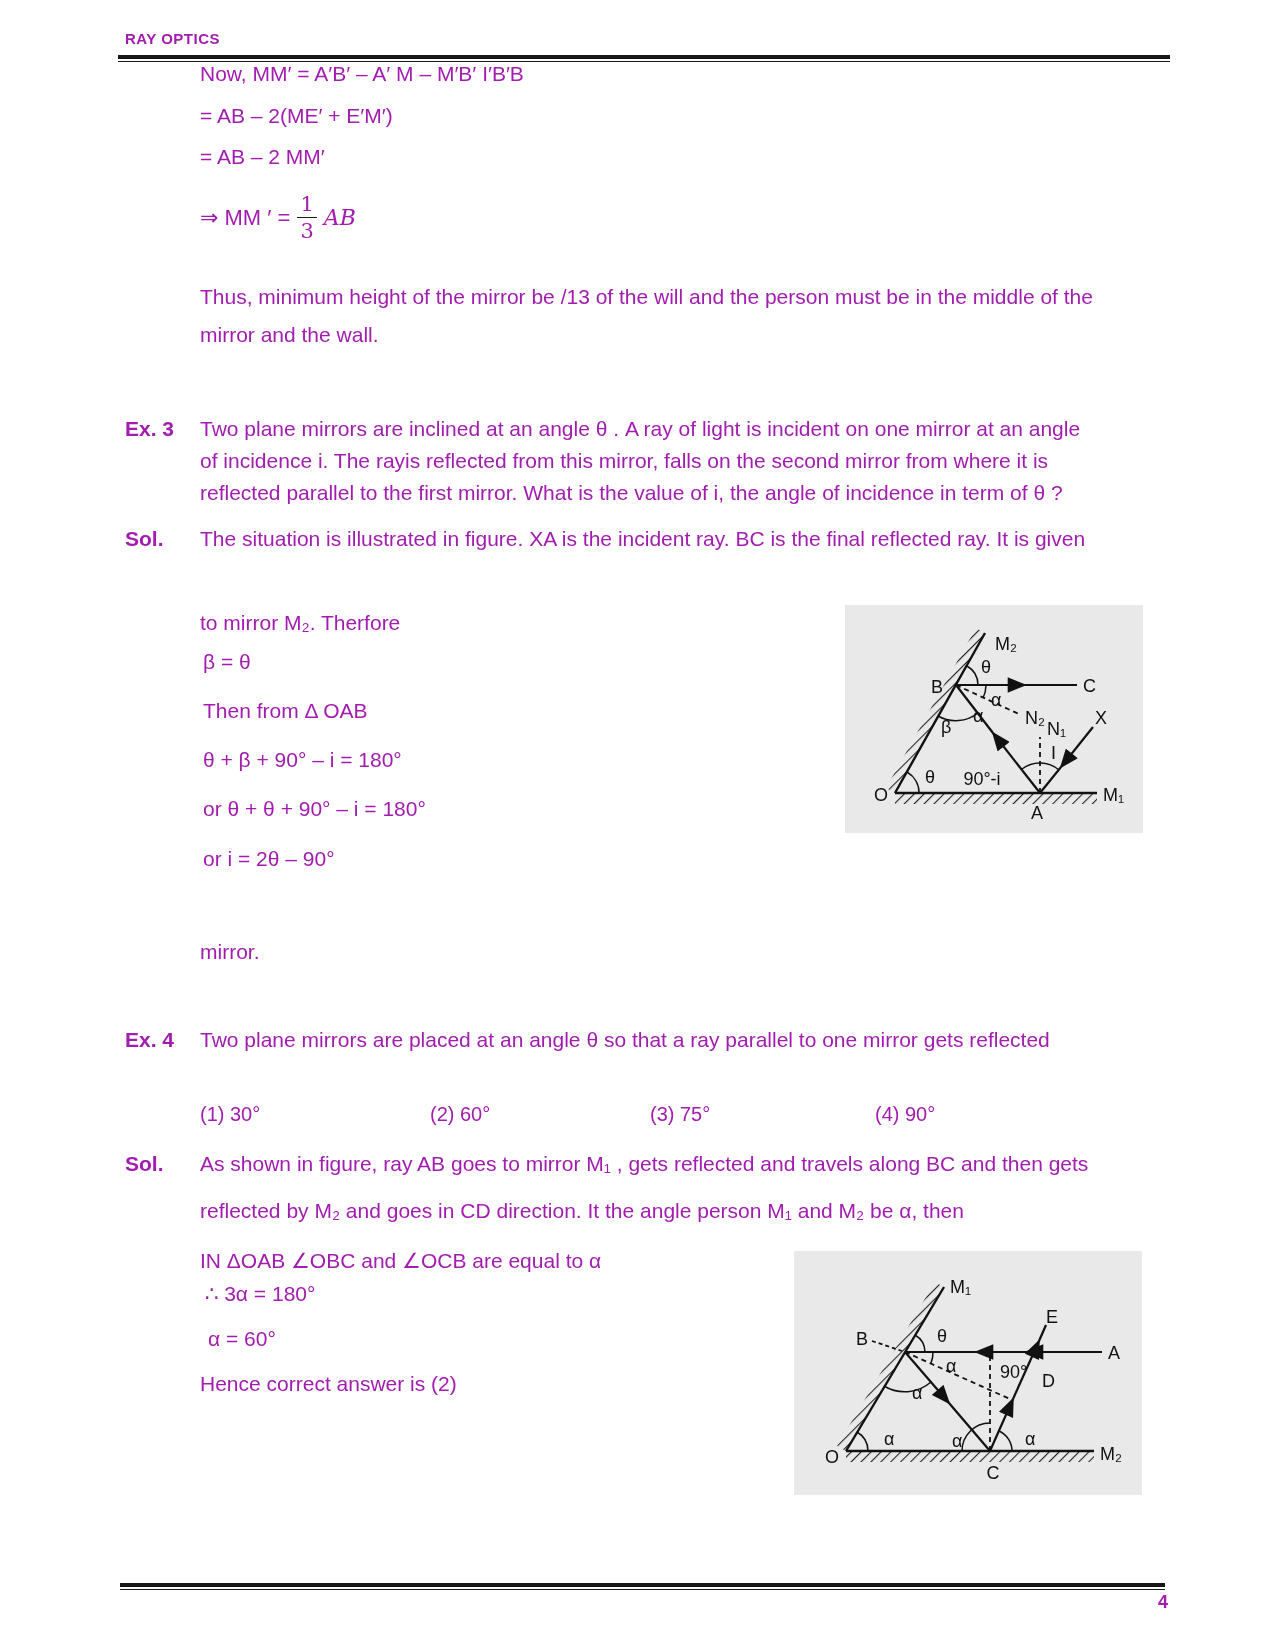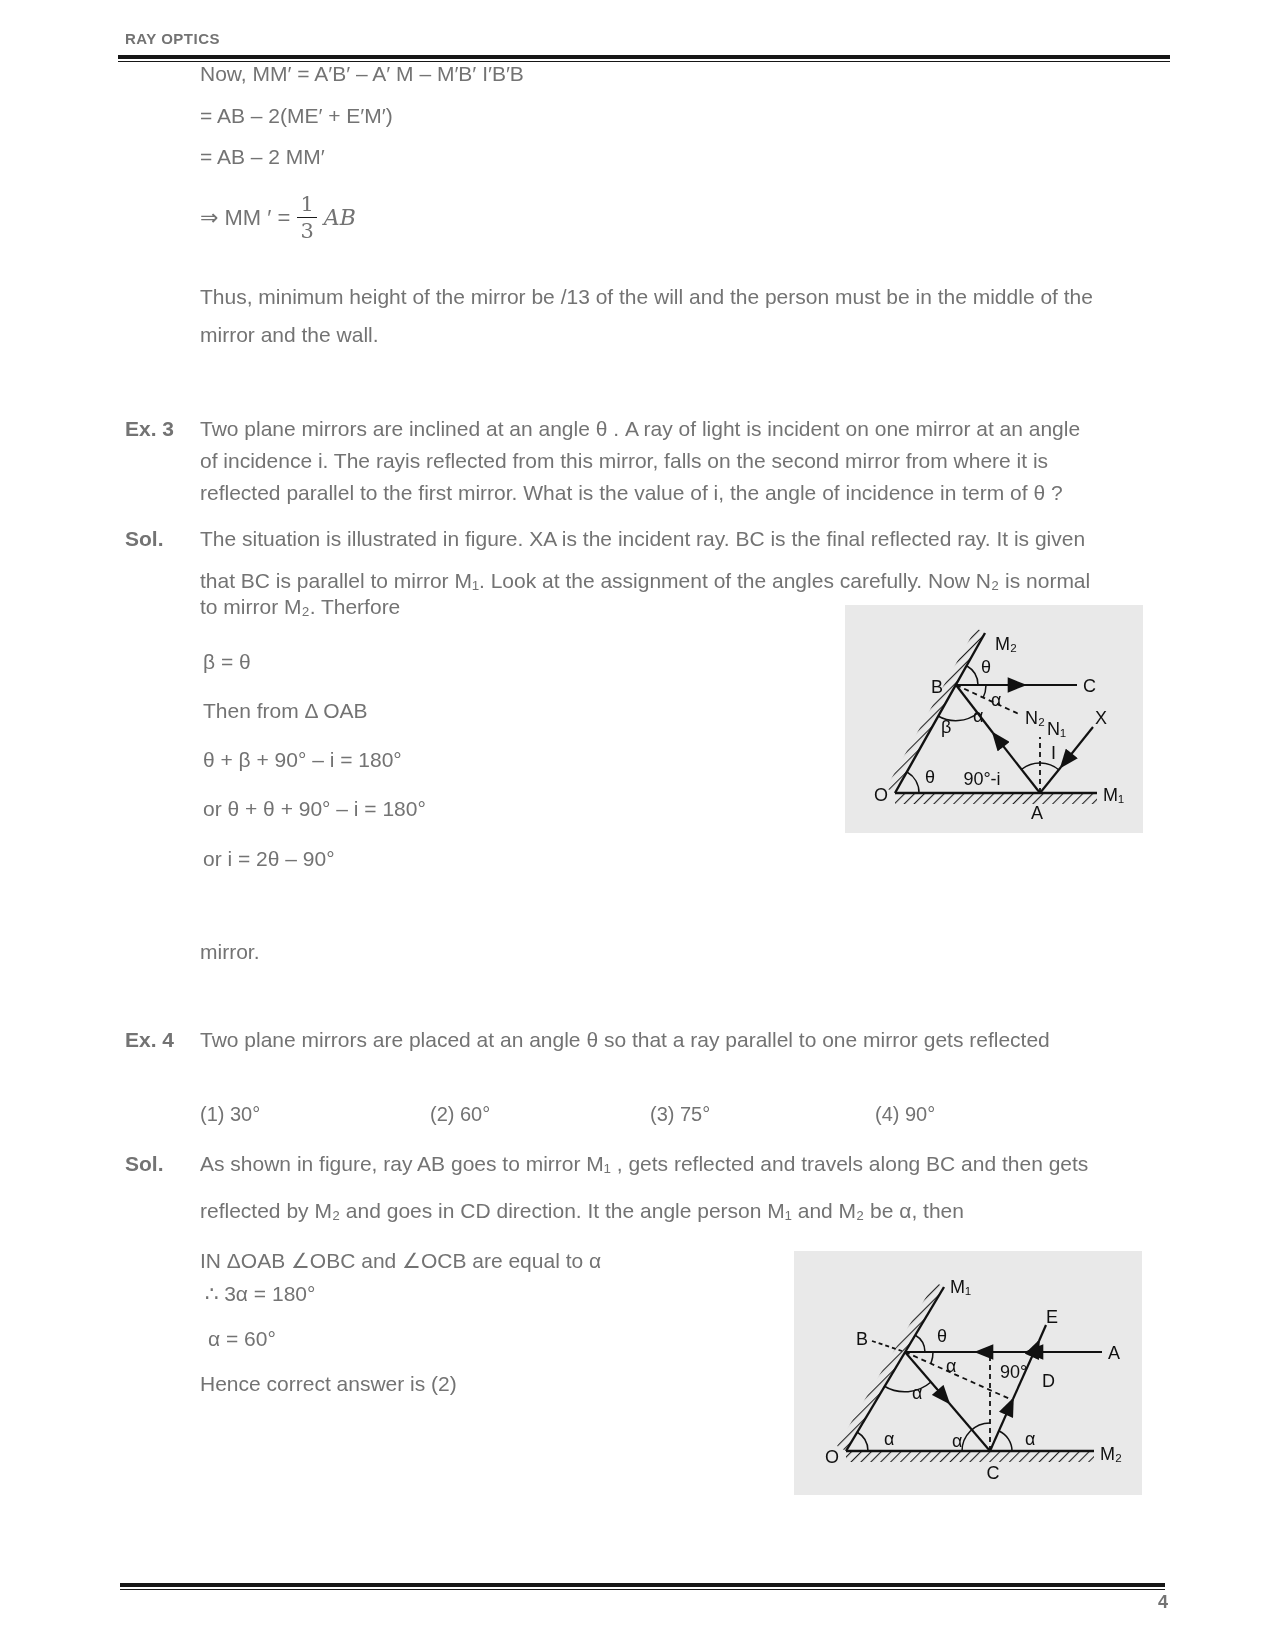--- a/index.html
+++ b/index.html
@@ -1,18 +1,18 @@
 <!DOCTYPE html>
 <html><head>
 <meta charset="utf-8">
 <style>
   html,body{margin:0;padding:0;background:#ffffff;}
   .page{
     position:relative;width:1275px;height:1650px;background:#ffffff;overflow:hidden;
-    font-family:"Liberation Sans","DejaVu Sans",sans-serif;color:#737373;border-radius:24px;
+    font-family:"Liberation Sans","DejaVu Sans",sans-serif;color:#a21caf;border-radius:24px;
   }
   .ln{position:absolute;font-size:21px;white-space:nowrap;line-height:24px;}
   .bold{font-weight:bold;}
   .hdr{position:absolute;top:30px;left:125px;font-size:15px;font-weight:bold;letter-spacing:.5px;}
   .rule{position:absolute;height:2px;border-top:4px solid #161616;border-bottom:1px solid #161616;}
   .rule-top{top:55px;left:118px;width:1052px;}
   .rule-bottom{top:1583px;left:120px;width:1045px;}
   .pagenum{position:absolute;top:1592px;left:1130px;width:38px;text-align:right;font-size:18px;font-weight:bold;}
   .result-line{display:flex;align-items:center;font-size:22px;}
   .frac{display:inline-block;text-align:center;margin:0 7px;font-family:"DejaVu Serif",serif;font-size:21px;line-height:1.15;}
@@ -50,22 +50,21 @@
   <div class="ln" style="top:285px;left:200px">Thus, minimum height of the mirror be /13 of the will and the person must be in the middle of the</div>
   <div class="ln" style="top:323px;left:200px">mirror and the wall.</div>
 
   <div class="ln bold" style="top:417px;left:125px">Ex. 3</div>
   <div class="ln" style="top:417px;left:200px">Two plane mirrors are inclined at an angle θ . A ray of light is incident on one mirror at an angle</div>
   <div class="ln" style="top:449px;left:200px">of incidence i. The rayis reflected from this mirror, falls on the second mirror from where it is</div>
   <div class="ln" style="top:481px;left:200px">reflected parallel to the first mirror. What is the value of i, the angle of incidence in term of θ ?</div>
 
   <div class="ln bold" style="top:527px;left:125px">Sol.</div>
   <div class="ln" style="top:527px;left:200px">The situation is illustrated in figure. XA is the incident ray. BC is the final reflected ray. It is given</div>
-  <div class="ln" style="top:569px;left:200px">that BC is parallel to mirror M₁. Look at the assignment of the angles carefully. Now N₂ is normal</div>
-  <div class="ln" style="top:595px;left:200px">to mirror M₂. Therfore</div>
+  <div class="ln" style="top:611px;left:200px">to mirror M₂. Therfore</div>
 
   <div class="ln" style="top:650px;left:203px">β = θ</div>
   <div class="ln" style="top:699px;left:203px">Then from  Δ OAB</div>
   <div class="ln" style="top:748px;left:203px">θ + β + 90° – i = 180°</div>
   <div class="ln" style="top:797px;left:203px">or  θ + θ + 90° – i = 180°</div>
   <div class="ln" style="top:847px;left:203px">or  i = 2θ – 90°</div>
 
   <div class="ln" style="top:940px;left:200px">mirror.</div>
 
   <div class="figbox fig1">

